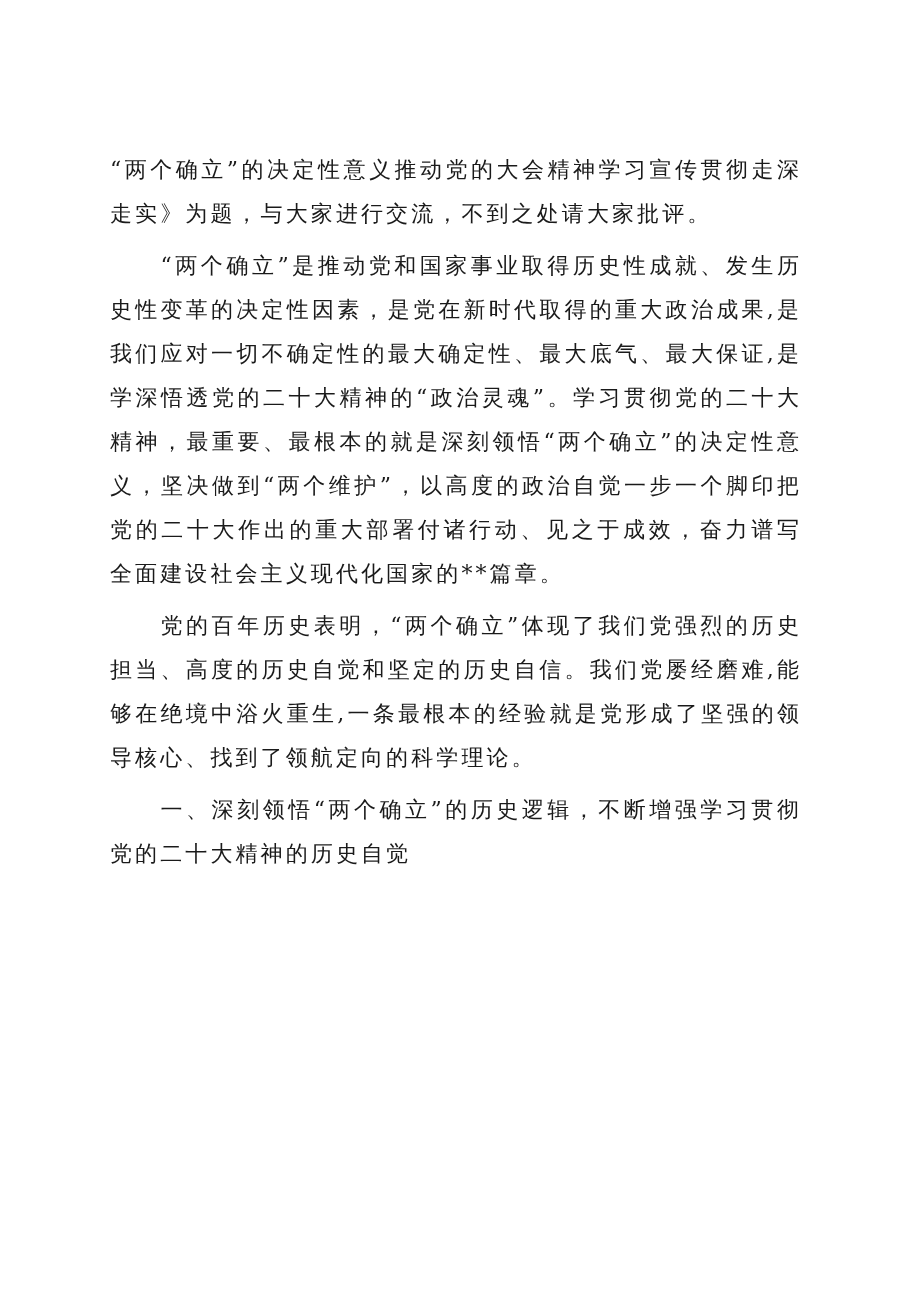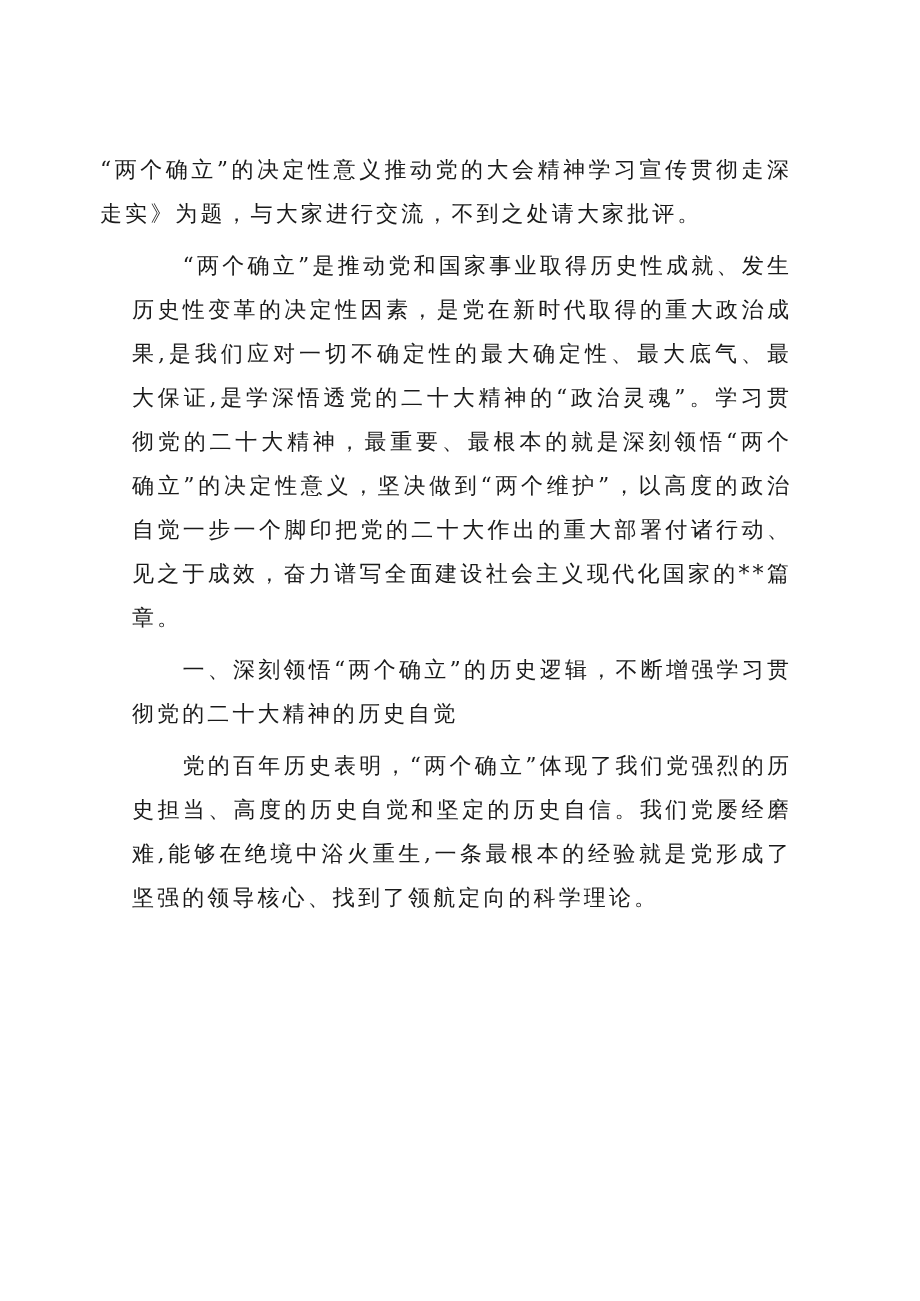--- a/index.html
+++ b/index.html
@@ -1,27 +1,27 @@
 <!DOCTYPE html>
 <html><head>
 <meta charset="utf-8">
 <style>
   html, body { margin: 0; padding: 0; background: #ffffff; }
   body { width: 920px; height: 1301px; overflow: hidden; position: relative;
          font-family: "DejaVu Serif", "Liberation Serif", serif; color: #1a1a1a; }
   .page { position: absolute; left: 0; top: 0; width: 920px; height: 1301px; background: #fff; }
-  .content { position: absolute; left: 100px; top: 148px; width: 692px; }
+  .content { position: absolute; left: 110px; top: 148px; width: 692px; }
   .para { margin: 0 0 8px 0; font-size: 22px; line-height: 44px; letter-spacing: 3.1px;
           text-align: justify; text-justify: inter-character; word-break: break-all; }
-  .para.indent { text-indent: 2.3em; margin-left: 32px; }
+  .para.indent { text-indent: 2.3em; }
   .para.first-cont { text-indent: 0; }
 </style>
 </head>
 <body>
 
 <div class="page">
   <div class="content">
     <p class="para first-cont">“两个确立”的决定性意义推动党的大会精神学习宣传贯彻走深走实》为题，与大家进行交流，不到之处请大家批评。</p>
     <p class="para indent">“两个确立”是推动党和国家事业取得历史性成就、发生历史性变革的决定性因素，是党在新时代取得的重大政治成果,是我们应对一切不确定性的最大确定性、最大底气、最大保证,是学深悟透党的二十大精神的“政治灵魂”。学习贯彻党的二十大精神，最重要、最根本的就是深刻领悟“两个确立”的决定性意义，坚决做到“两个维护”，以高度的政治自觉一步一个脚印把党的二十大作出的重大部署付诸行动、见之于成效，奋力谱写全面建设社会主义现代化国家的**篇章。</p>
+    <p class="para indent">党的百年历史表明，“两个确立”体现了我们党强烈的历史担当、高度的历史自觉和坚定的历史自信。我们党屡经磨难,能够在绝境中浴火重生,一条最根本的经验就是党形成了坚强的领导核心、找到了领航定向的科学理论。</p>
     <p class="para indent">一、深刻领悟“两个确立”的历史逻辑，不断增强学习贯彻党的二十大精神的历史自觉</p>
-    <p class="para indent">党的百年历史表明，“两个确立”体现了我们党强烈的历史担当、高度的历史自觉和坚定的历史自信。我们党屡经磨难,能够在绝境中浴火重生,一条最根本的经验就是党形成了坚强的领导核心、找到了领航定向的科学理论。</p>
   </div>
 </div>
 
 </body></html>

